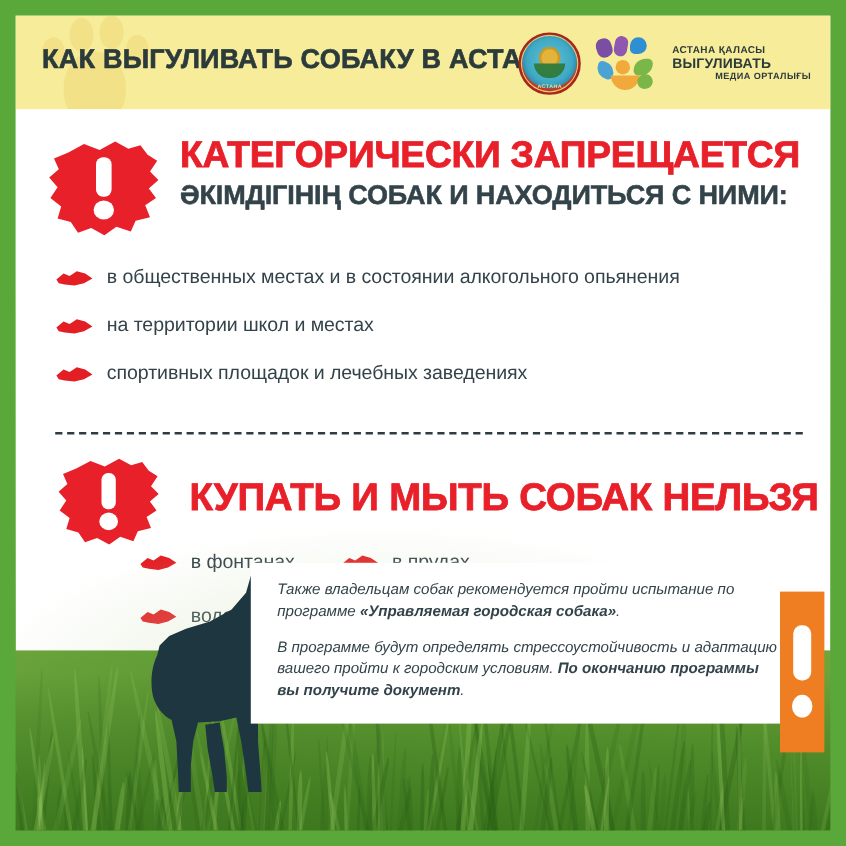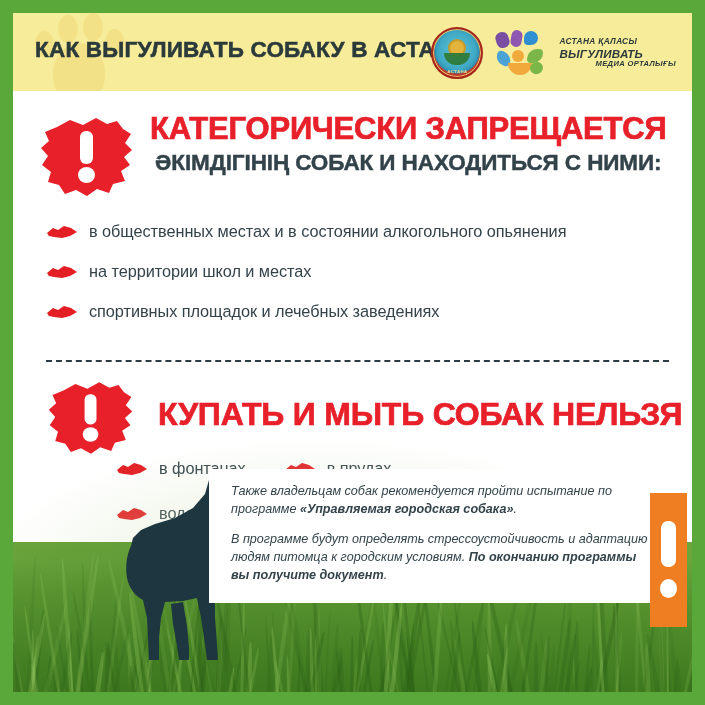--- a/index.html
+++ b/index.html
@@ -46,37 +46,37 @@
     background:radial-gradient(circle at 50% 45%, #5fc4d8 0%, #3fa8c4 52%, #2e93b4 62%, #c0392b 66%, #b52d20 100%);
     border:2px solid #a8261b;position:relative;box-shadow:inset 0 0 0 1px #e8c96a;}
   .emblem .sun{position:absolute;left:50%;top:24%;width:14px;height:14px;margin-left:-7px;border-radius:50%;
     background:#e2b43c;box-shadow:0 0 0 2px #c79a2a;}
   .emblem .wings{position:absolute;left:50%;top:50%;width:26px;height:12px;margin-left:-13px;
     background:#2f7a3a;border-radius:0 0 14px 14px;opacity:.95;}
   .emblem .ttl{position:absolute;left:0;right:0;bottom:3px;text-align:center;
     font-size:4.4px;color:#f3d98c;letter-spacing:.4px;font-weight:bold;}
   .medialogo{position:relative;width:52px;height:46px;}
   .ml{position:absolute;border-radius:6px;}
-  .brandtxt{line-height:1.18;color:#2b3a3a;font-style:italic;}
+  .brandtxt{line-height:1.18;color:#2b3a3a;}
   .brandtxt .b1{font-size:8.3px;font-weight:bold;letter-spacing:.35px;}
   .brandtxt .b2{font-size:11.6px;font-weight:bold;letter-spacing:.2px;}
   .brandtxt .b3{font-size:7.6px;font-weight:bold;letter-spacing:.35px;padding-left:36px;}
   
   .card{
     position:absolute;left:0;top:78px;width:679px;height:451px;background:#ffffff;
   }
   .card:after{
     content:"";position:absolute;left:0;right:0;bottom:0;height:190px;
     background:radial-gradient(ellipse 70% 100% at 45% 115%, rgba(205,222,178,.55) 0%, rgba(255,255,255,0) 70%);
     pointer-events:none;
   }
   
   .stamp{position:absolute;width:96px;height:84px;}
   .stamp svg{display:block;width:100%;height:100%;}
-  .sect1-title{position:absolute;left:137px;top:20px;text-align:center;}
+  .sect1-title{position:absolute;left:137px;top:20px;}
   .t-big{font-size:31px;font-weight:bold;color:#e8202a;letter-spacing:-.2px;
     -webkit-text-stroke:.7px #e8202a;white-space:nowrap;font-family:"Liberation Sans",sans-serif;}
   .t-sub{font-size:22.5px;font-weight:bold;color:#33434a;letter-spacing:-.1px;margin-top:3px;
     -webkit-text-stroke:.45px #33434a;white-space:nowrap;font-family:"Liberation Sans",sans-serif;}
   .t-big2{font-size:32px;font-weight:bold;color:#e8202a;letter-spacing:-.2px;
     -webkit-text-stroke:.7px #e8202a;white-space:nowrap;font-family:"Liberation Sans",sans-serif;}
   
   .blist{position:absolute;}
   .brow{display:flex;align-items:center;}
   .bullet{width:32px;height:14px;flex:0 0 32px;margin-right:11px;}
@@ -430,21 +430,21 @@
       </svg>
     </div>
 
     <div class="panel">
       <div class="panel-inner">
         <div class="ptext">
           <span>Также  владельцам собак рекомендуется пройти испытание по программе </span><b>«Управляемая городская собака»</b><span>.</span>
         </div>
         <div class="pgap"></div>
         <div class="ptext">
-          <span>В программе будут определять стрессоустойчивость и адаптацию людям питомца к городским условиям. </span><b>По окончанию программы вы получите документ</b><span>.</span>
+          <span>В программе будут определять стрессоустойчивость и адаптацию вашего пройти к городским условиям. </span><b>По окончанию программы вы получите документ</b><span>.</span>
         </div>
       </div>
     </div>
 
     <div class="orange">
       <div class="ex-bar"></div>
       <div class="ex-dot"></div>
     </div>
 
   </div>

